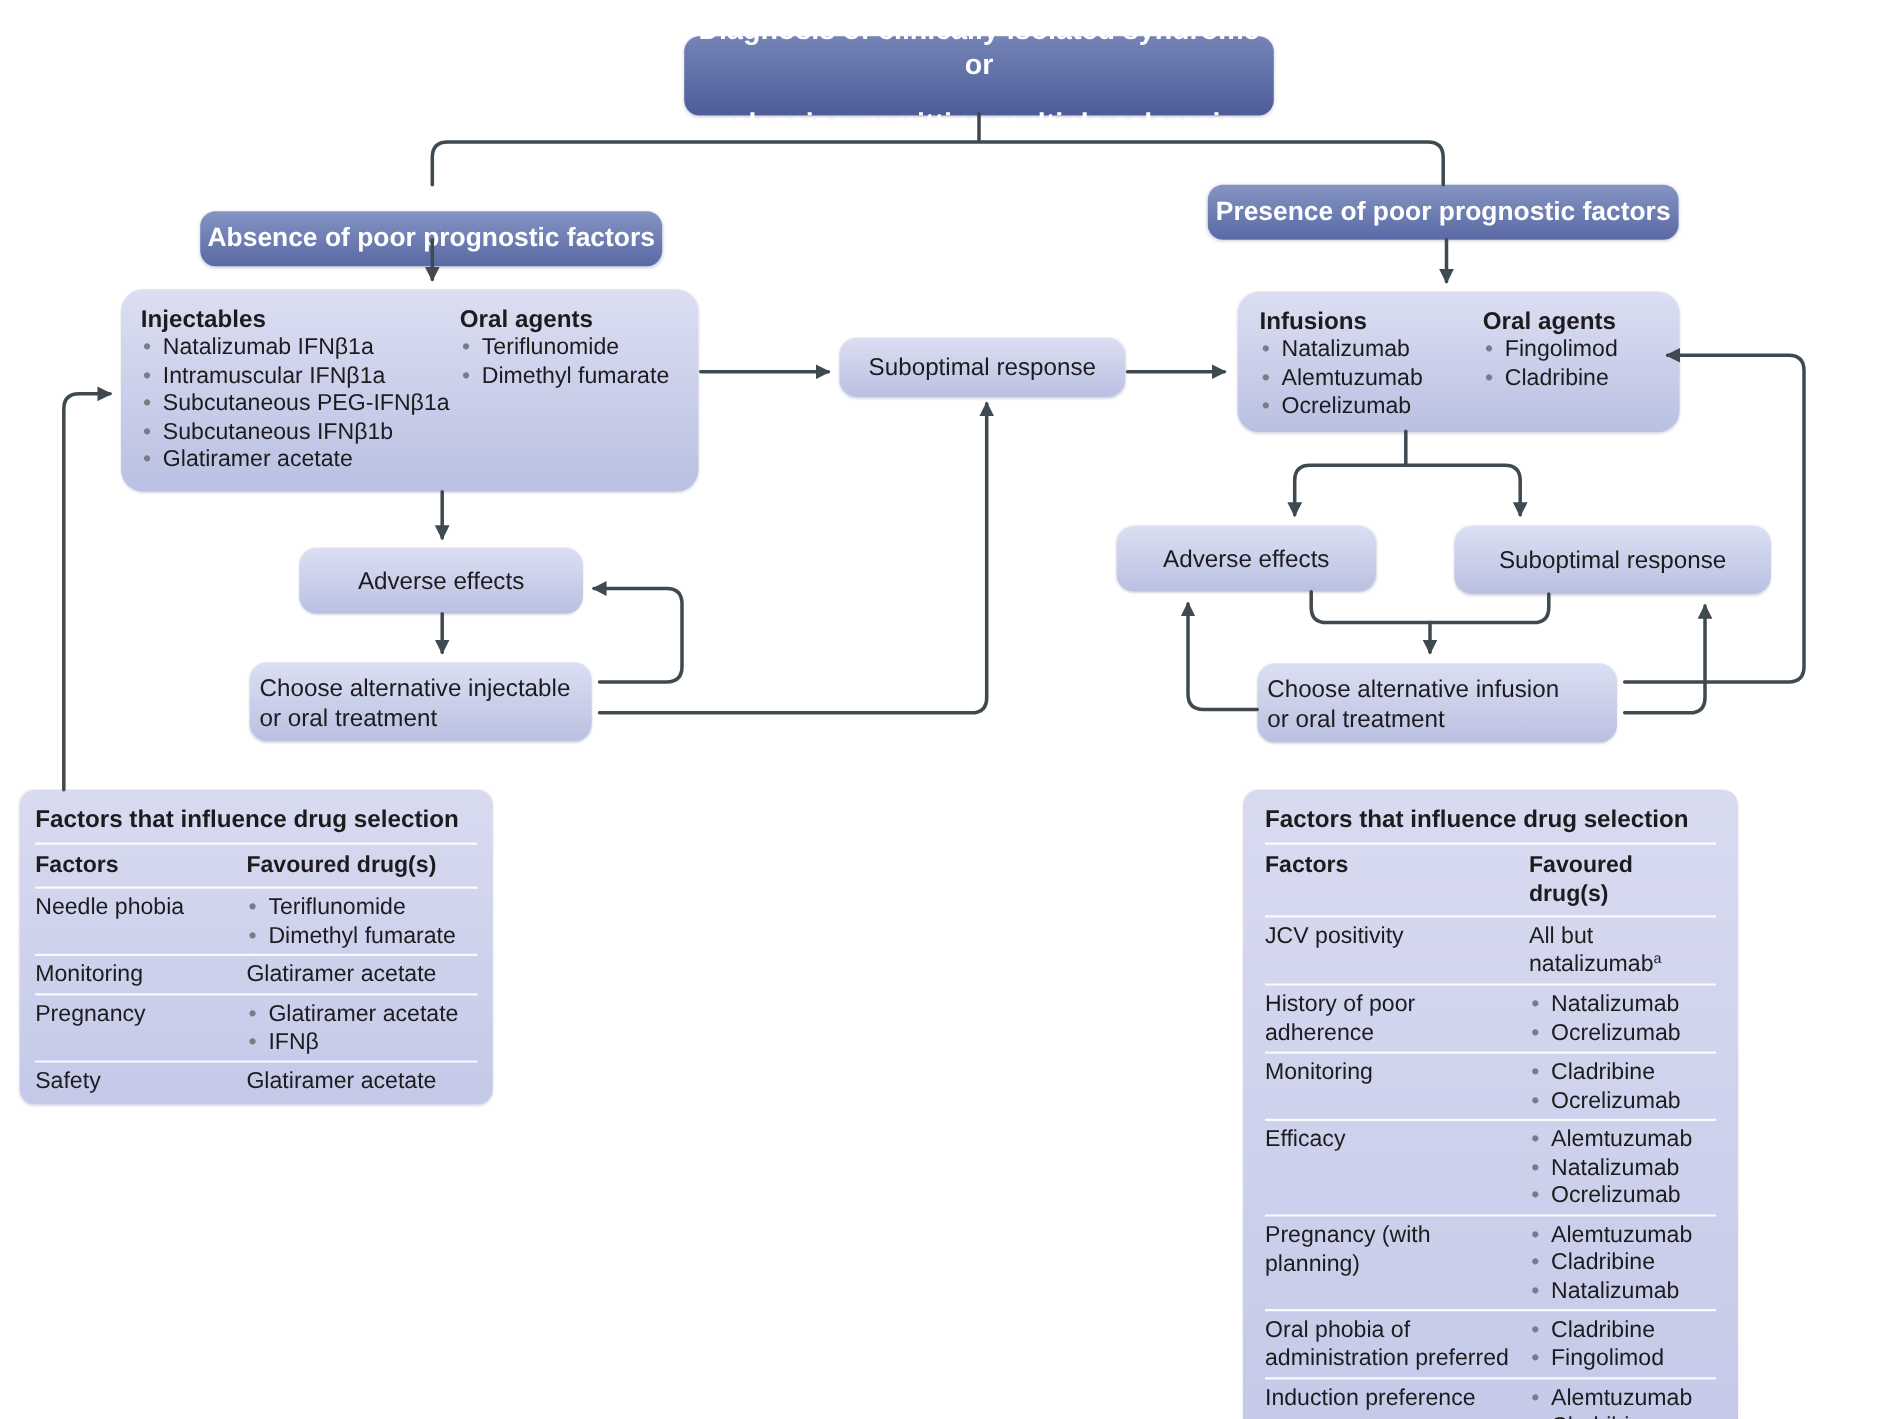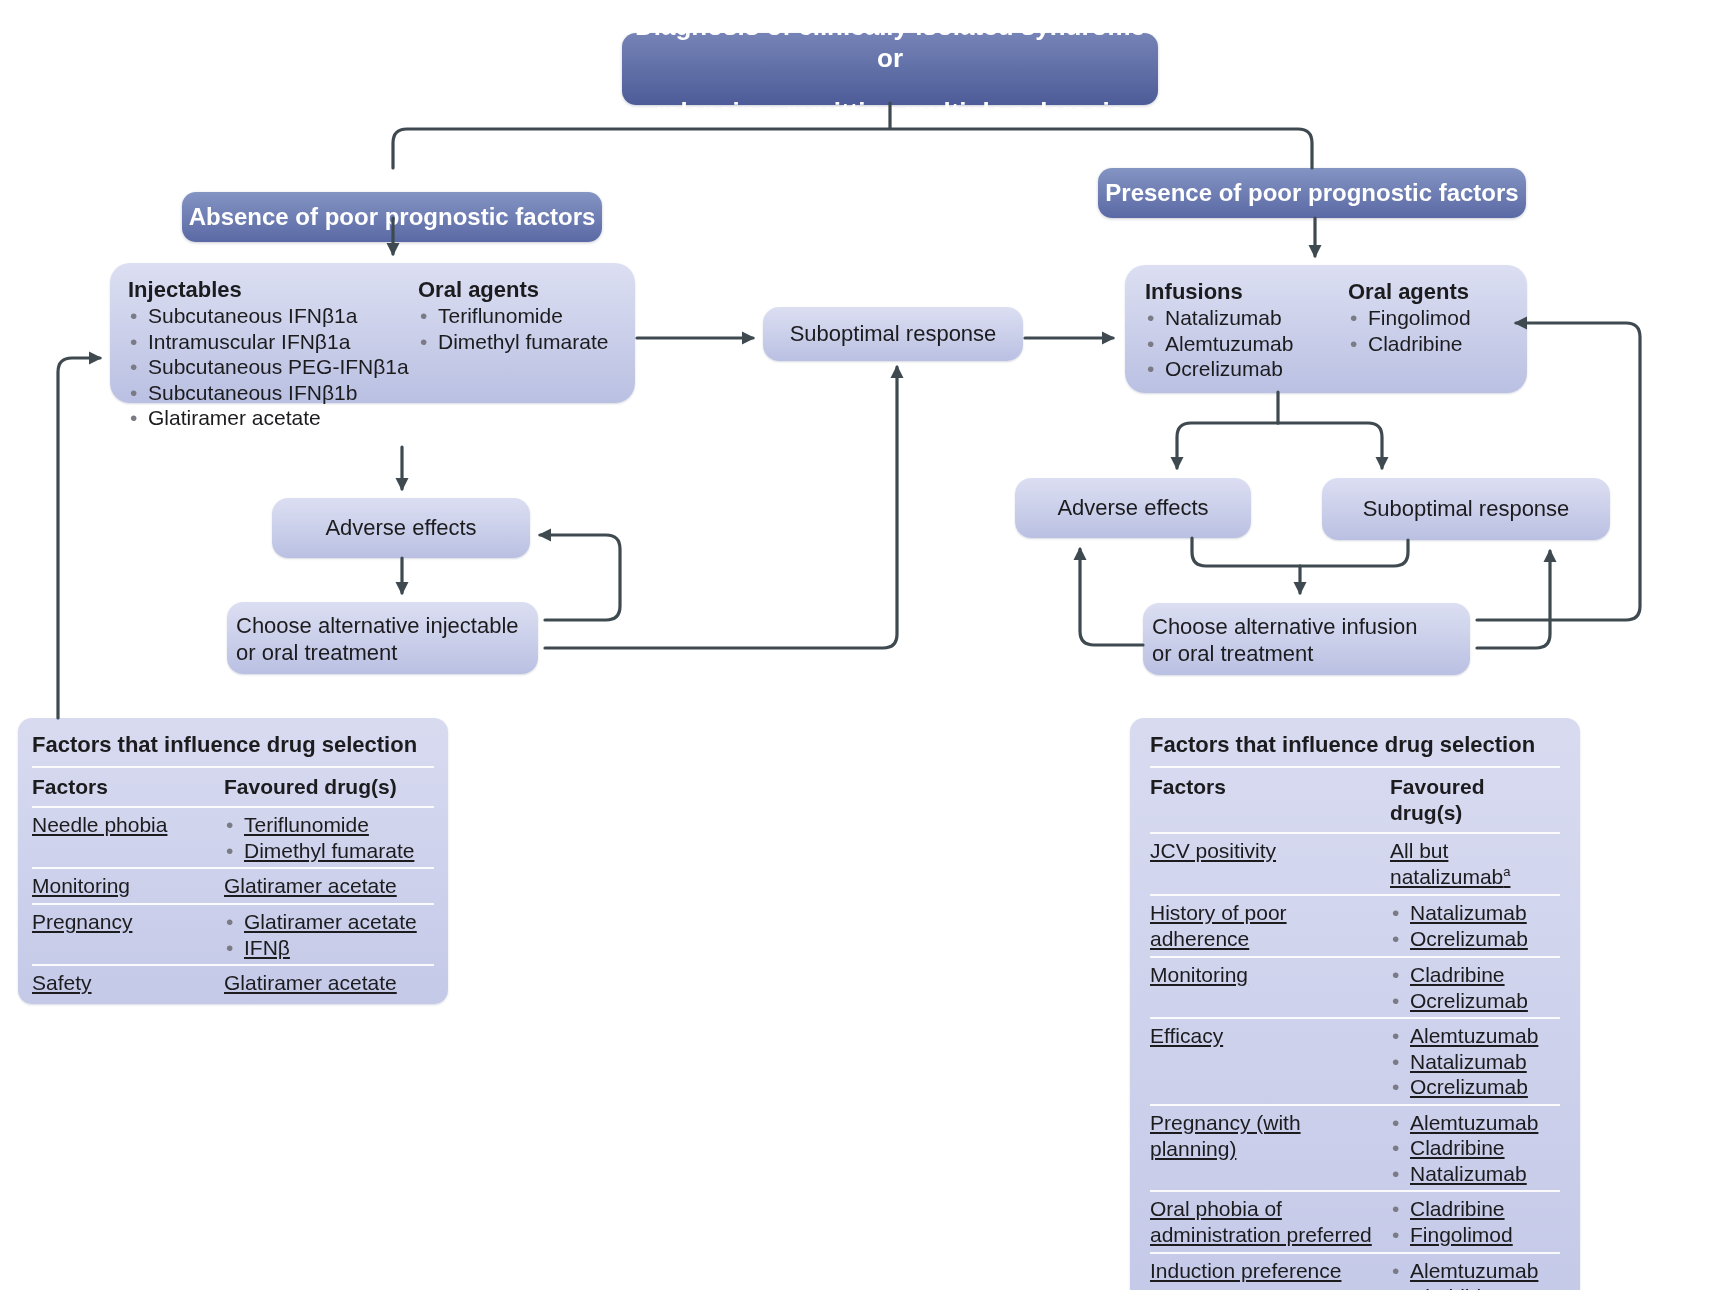--- a/index.html
+++ b/index.html
@@ -20,21 +20,21 @@
   .choosebox{border-radius:16px;padding:10px 0 0 9px;font-size:22px;line-height:27px;}
   .drugcol{position:absolute;top:13px;}
   .h{font-weight:bold;font-size:22px;line-height:27px;}
   .bl{position:relative;padding-left:20px;line-height:25.5px;}
   .bl::before{content:"\2022";position:absolute;left:2px;color:var(--bullet,#7b7b85);}
   .table{position:absolute;z-index:2;border-radius:14px;
          background:linear-gradient(to bottom,var(--table_top,#d8dbf0),var(--table_bottom,#c4c9e8));
          box-shadow:0 1px 2px rgba(40,50,90,.18);font-size:21px;line-height:26px;}
   .t-title{font-weight:bold;font-size:22px;padding:14px 0 8px 0;}
   .t-head{display:flex;font-weight:bold;padding:6px 0;border-top:2px solid rgba(255,255,255,.9);}
-  .t-row{display:flex;border-top:2px solid rgba(255,255,255,.9);padding:4px 0;text-decoration:underline;}
+  .t-row{display:flex;border-top:2px solid rgba(255,255,255,.9);padding:4px 0;}
   .t-inner{padding:0 14px;}
   .t-f{flex:0 0 auto;}
   .t-d{flex:1 1 auto;}
   .tbl-left .t-f{width:192px;}
   .tbl-right .t-f{width:232px;padding-right:8px;}
   sup{font-size:13px;vertical-align:super;line-height:0;}
 </style>
 </head>
 <body>
 
@@ -74,24 +74,24 @@
     <div>relapsing–remitting multiple sclerosis</div>
   </div>
 
   <div class="node branch" style="left:182px;top:168px;width:420px;height:50px;margin-top:24px;">
     <div>Absence of poor prognostic factors</div>
   </div>
   <div class="node branch" style="left:1098px;top:168px;width:428px;height:50px;text-align:right;">
     <div>Presence of poor prognostic factors</div>
   </div>
 
-  <div class="box" style="left:110px;top:263px;width:525px;height:140px;">
+  <div class="box" style="left:110px;top:263px;width:525px;height:184px;">
     <div class="drugcol" style="left:18px;">
       <div class="h">Injectables</div>
-      <div class="bl">Subcutaneous IFNβ1a</div>
+      <div class="bl">Natalizumab IFNβ1a</div>
       <div class="bl">Intramuscular IFNβ1a</div>
       <div class="bl">Subcutaneous PEG-IFNβ1a</div>
       <div class="bl">Subcutaneous IFNβ1b</div>
       <div class="bl">Glatiramer acetate</div>
     </div>
     <div class="drugcol" style="left:308px;">
       <div class="h">Oral agents</div>
       <div class="bl">Teriflunomide</div>
       <div class="bl">Dimethyl fumarate</div>
     </div>

